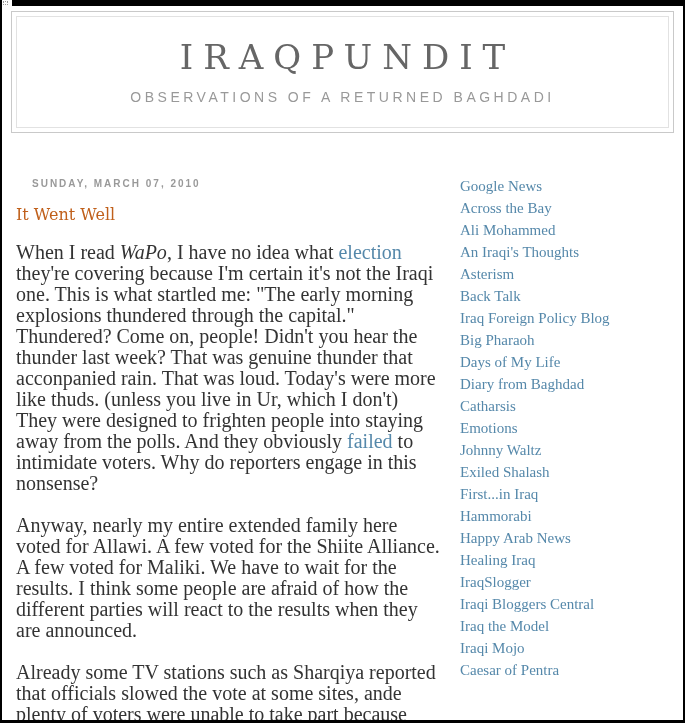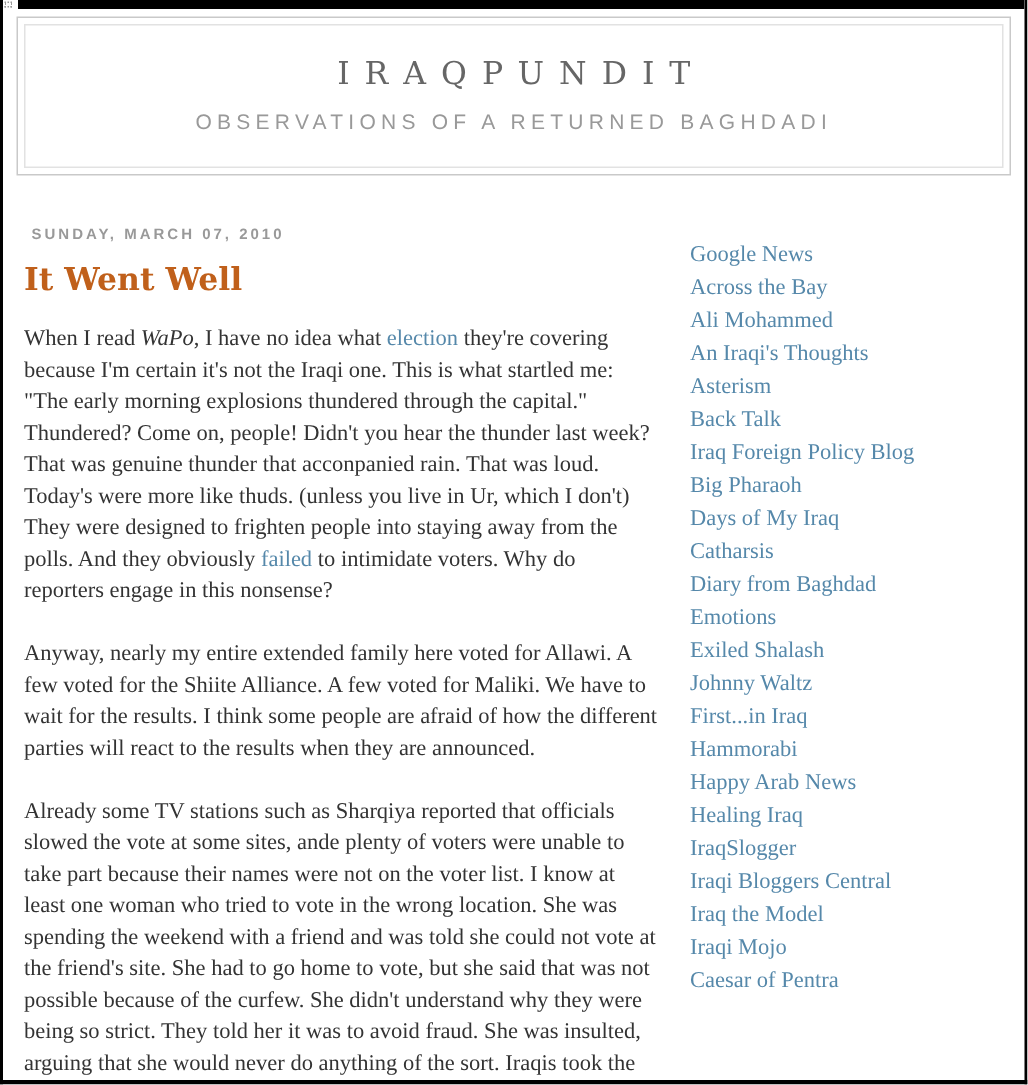--- a/index.html
+++ b/index.html
@@ -35,21 +35,21 @@
   }
   .header-inner {
     margin: 4px;
     border: 1px solid #e2e2e2;
     text-align: center;
     padding: 20px 0 22px 0;
   }
   .blog-title {
     font-family: "DejaVu Serif", serif;
     font-weight: normal;
-    font-size: 21px;
+    font-size: 34px;
     letter-spacing: 10px;
     color: #666666;
     margin: 0;
     text-indent: 10px; 
   }
   .blog-tagline {
     margin-top: 12px;
     font-family: "Liberation Sans", sans-serif;
     font-size: 14px;
     letter-spacing: 3.5px;
@@ -63,31 +63,31 @@
   }
   .main-col { width: 424px; flex: 0 0 424px; }
   .side-col { margin-left: 20px; width: 215px; flex: 0 0 215px; padding-top: 1px; }
 
   .eyebrow {
     font-family: "Liberation Sans", sans-serif;
     font-size: 10px;
     font-weight: bold;
     letter-spacing: 2px;
     color: #999999;
-    margin: 5px;
+    margin: 16px;
   }
   .post-title {
     font-family: "DejaVu Serif", serif;
     color: #c0601b;
-    font-size: 21px;
-    font-weight: bold;
+    font-size: 16px;
+    font-weight: normal;
     margin: 11px 0 18px 0;
   }
   .post-body p {
-    font-size: 15px;
+    font-size: 20px;
     line-height: 21px;
     color: #333333;
     margin: 0 0 21px 0;
   }
   .post-body a.inline-link {
     color: #5588aa;
     text-decoration: none;
     cursor: pointer;
   }
   
@@ -136,26 +136,26 @@
     <div class="side-col">
       <ul class="links-list">
           <li><a href="#">Google News</a></li>
           <li><a href="#">Across the Bay</a></li>
           <li><a href="#">Ali Mohammed</a></li>
           <li><a href="#">An Iraqi's Thoughts</a></li>
           <li><a href="#">Asterism</a></li>
           <li><a href="#">Back Talk</a></li>
           <li><a href="#">Iraq Foreign Policy Blog</a></li>
           <li><a href="#">Big Pharaoh</a></li>
-          <li><a href="#">Days of My Iraq</a></li>
+          <li><a href="#">Days of My Life</a></li>
+          <li><a href="#">Diary from Baghdad</a></li>
           <li><a href="#">Catharsis</a></li>
-          <li><a href="#">Diary from Baghdad</a></li>
           <li><a href="#">Emotions</a></li>
+          <li><a href="#">Johnny Waltz</a></li>
           <li><a href="#">Exiled Shalash</a></li>
-          <li><a href="#">Johnny Waltz</a></li>
           <li><a href="#">First...in Iraq</a></li>
           <li><a href="#">Hammorabi</a></li>
           <li><a href="#">Happy Arab News</a></li>
           <li><a href="#">Healing Iraq</a></li>
           <li><a href="#">IraqSlogger</a></li>
           <li><a href="#">Iraqi Bloggers Central</a></li>
           <li><a href="#">Iraq the Model</a></li>
           <li><a href="#">Iraqi Mojo</a></li>
           <li><a href="#">Caesar of Pentra</a></li>
         </ul>

